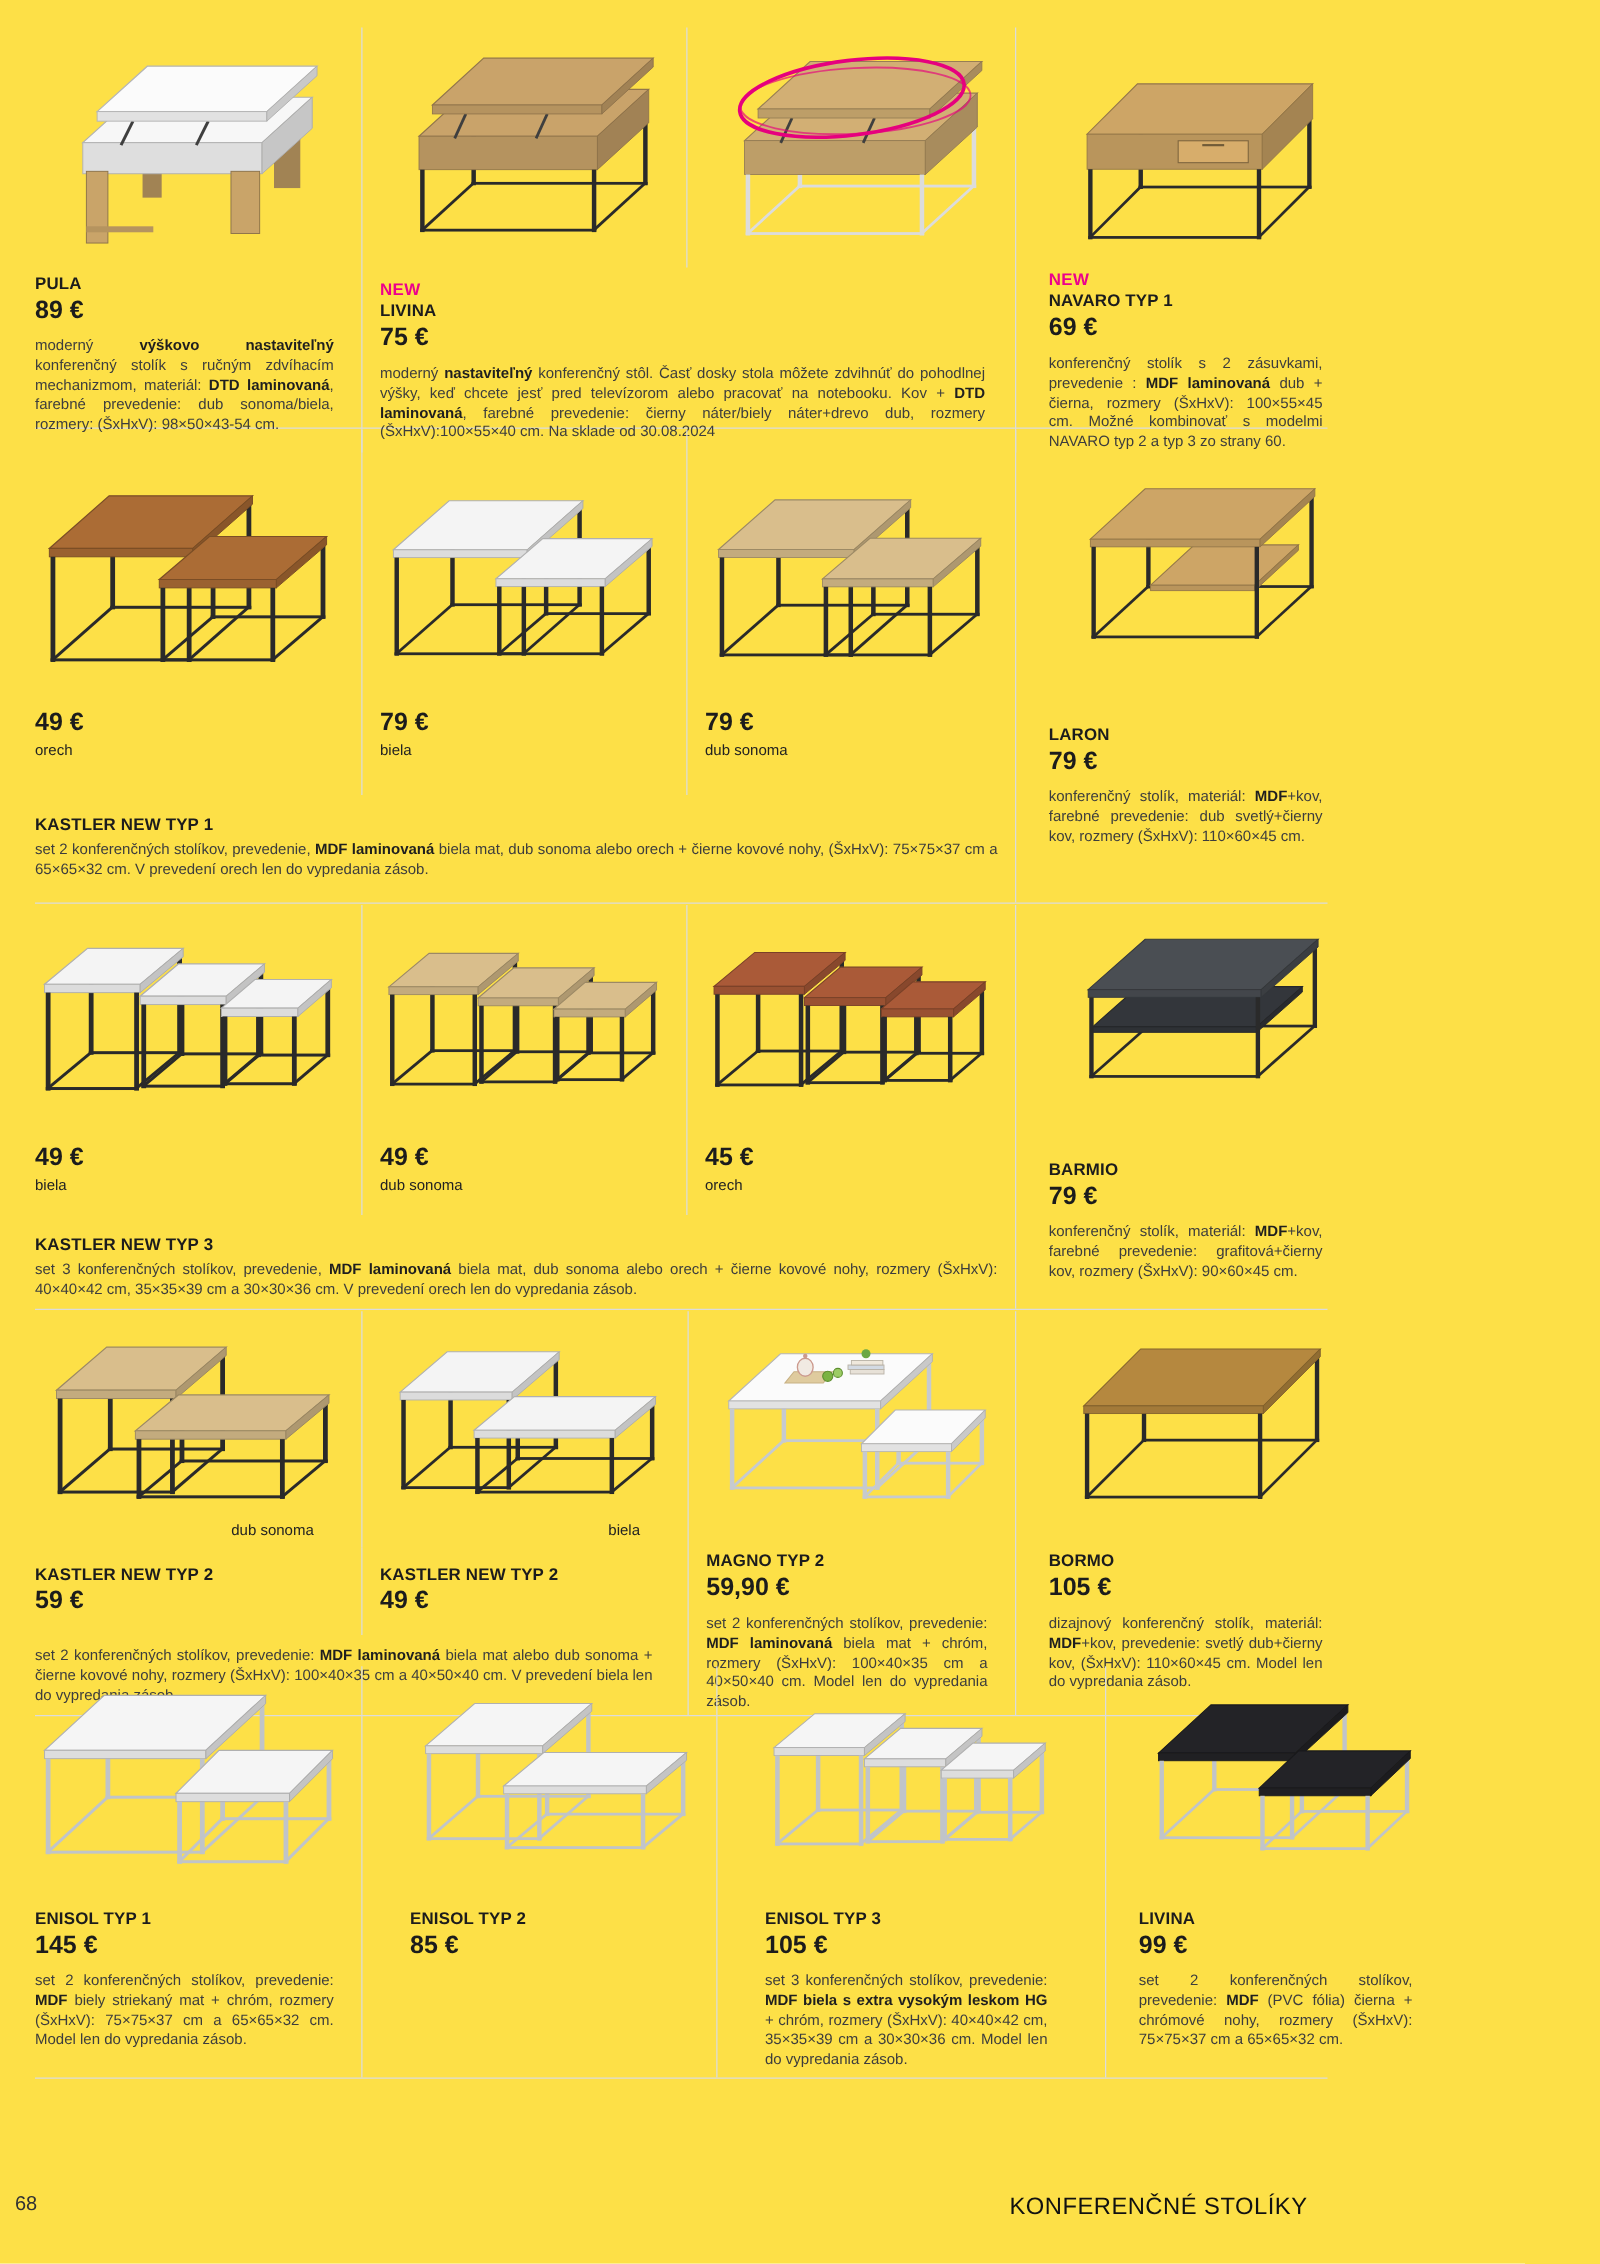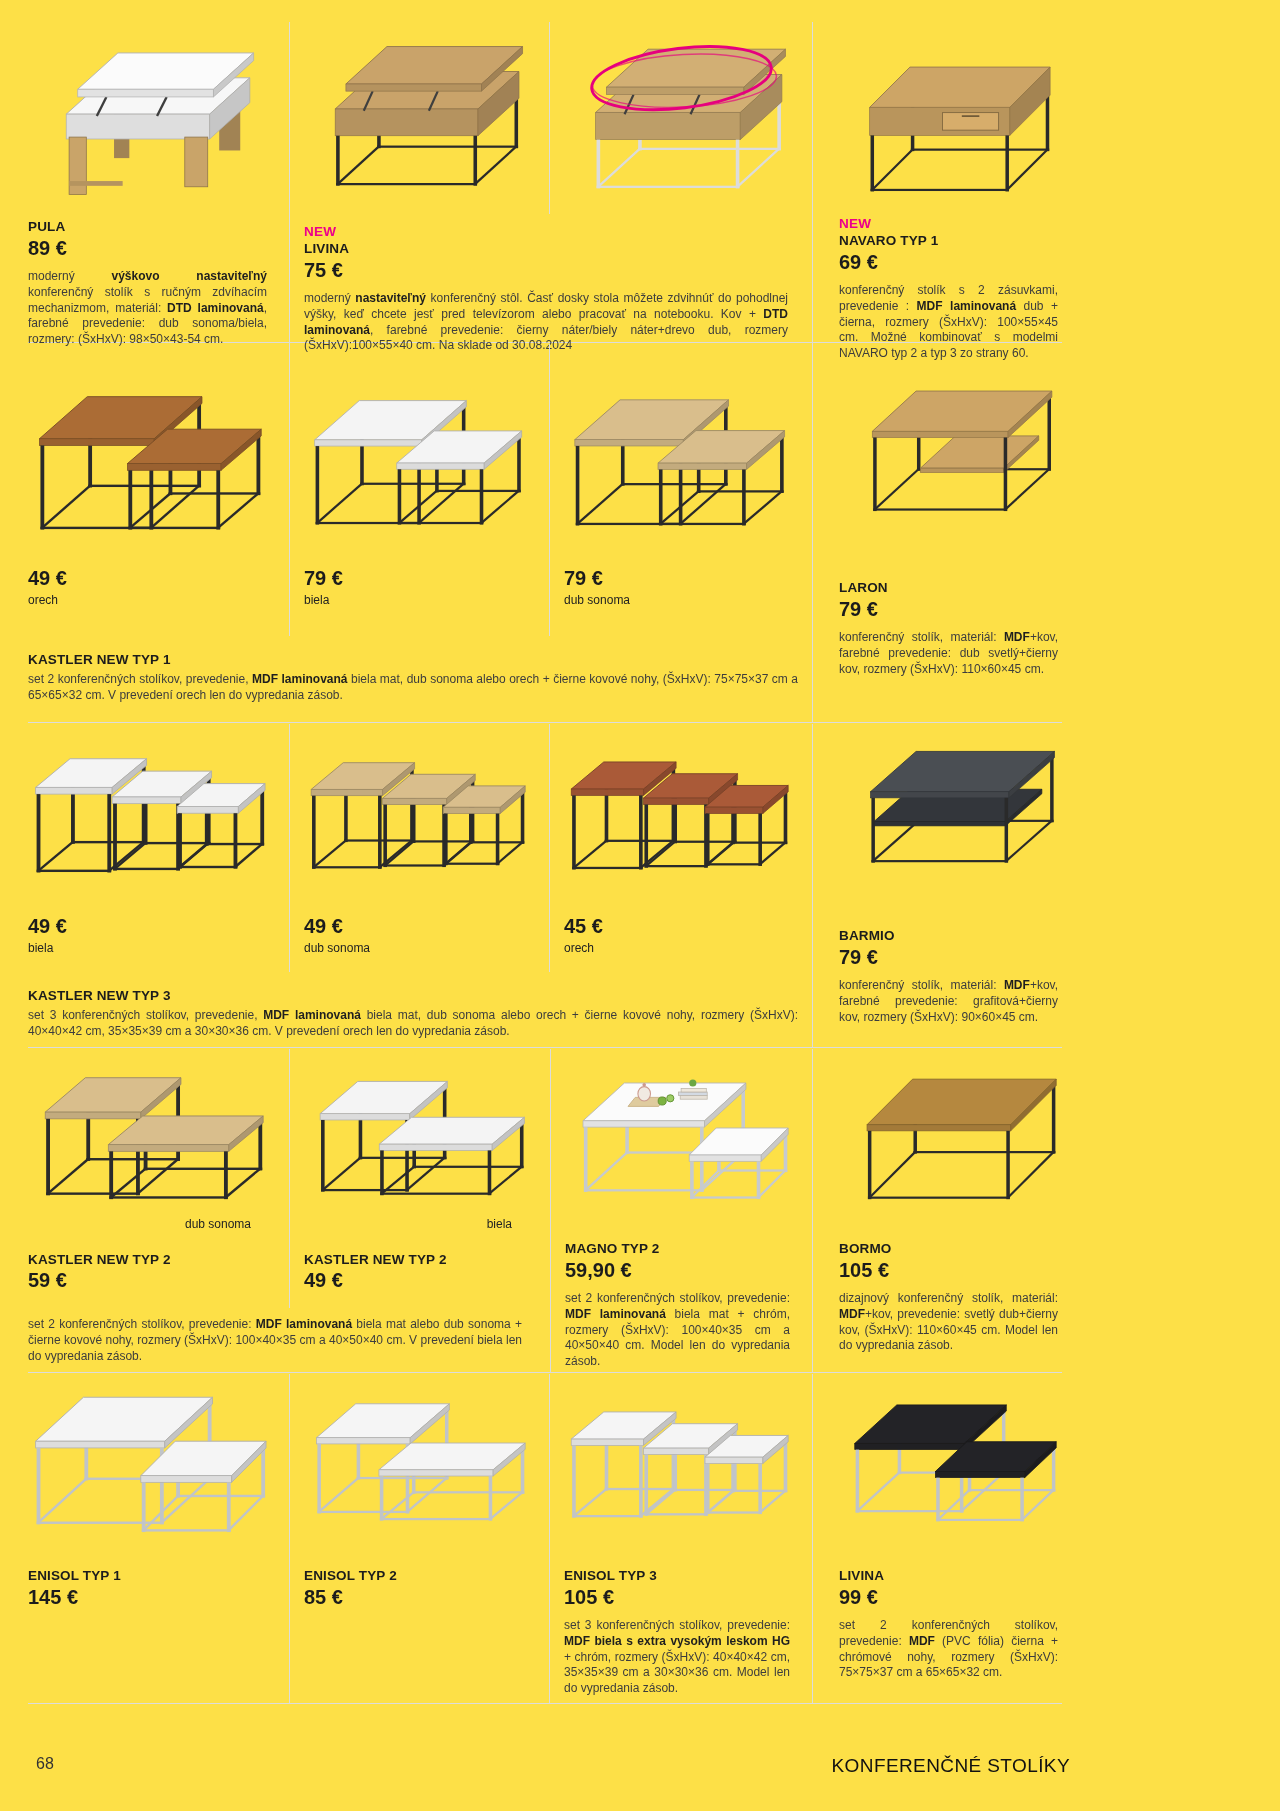--- a/index.html
+++ b/index.html
@@ -4,21 +4,21 @@
 <style>
   html,body{margin:0;padding:0;background:#fff;}
   .page{position:relative;width:1280px;height:1811px;background:#fde047;overflow:hidden;
         font-family:"Liberation Sans","DejaVu Sans",sans-serif;color:#1c1c1c;}
   .row{position:absolute;left:28px;width:1034px;box-sizing:border-box;border-bottom:1px solid #dcdcdc;}
   .grid{display:grid;grid-template-columns:262px 260px 262px 250px;}
   #row1{top:22px;height:321px;grid-template-rows:auto auto;}
   #row2{top:344px;height:379px;grid-template-rows:auto auto;}
   #row3{top:724px;height:324px;grid-template-rows:auto auto;}
   #row4{top:1049px;height:324px;grid-template-rows:auto auto auto;}
-  #row5{top:1374px;height:330px;}
+  #row5{top:1333px;height:330px;gap:24px;}
   .cell{box-sizing:border-box;min-width:0;padding-right:22px;}
   .c2,.c3{padding-left:14px;}
   .c4{padding-left:26px;padding-right:4px;}
   .br{border-right:1px solid #dcdcdc;}
   .bl{border-left:1px solid #dcdcdc;}
   svg.img{display:block;width:100%;}
   .h-r1{height:178px;margin-top:6px;}
   .h-r2{height:198px;margin-top:12px;}
   .h-r3{height:168px;margin-top:10px;}
   .h-r4{height:152px;margin-top:12px;}
@@ -33,21 +33,21 @@
   .finish{font-size:12px;margin-top:3px;margin-bottom:10px;color:#222;}
   .fin-cap{font-size:12px;text-align:right;padding-right:16px;margin-top:4px;color:#222;}
   .span-block{grid-column:1/4;grid-row:2;padding-right:14px;}
   .span-block .pname{margin-top:16px;}
   .span-block .desc{margin-top:5px;}
   .span2{grid-column:1/3;grid-row:3;padding-right:28px;}
   .mt-lg{margin-top:26px;}
   .mt-lg2{margin-top:28px;}
   .t-blk .pname{margin-top:14px;}
   .t-blk .price{margin-top:2px;margin-bottom:8px;}
-  #footer{position:absolute;left:36px;top:1705px;width:1034px;display:flex;
+  #footer{position:absolute;left:12px;top:1705px;width:1034px;display:flex;
           justify-content:space-between;align-items:flex-start;padding-top:50px;}
   .pageno{font-size:16px;color:#333;}
   .section-title{font-size:19px;font-weight:400;letter-spacing:.4px;color:#111;}
 </style>
 </head>
 <body>
 
 <div class="page">
 
   <section id="row1" class="row grid">
@@ -544,20 +544,21 @@
           <line x1="210" y1="149" x2="246" y2="113" stroke="#c0c4c9" stroke-width="2.5"></line>
           <polygon points="118,92 213,92 249,56 154,56" fill="#f5f5f5" stroke="#b0b0b0" stroke-width="1"></polygon>
           <rect x="118" y="92" width="95" height="7" fill="#dddddd" stroke="#b0b0b0" stroke-width="0.8"></rect>
           <polygon points="213,92 249,56 249,63 213,99" fill="#c4c4c4" stroke="#acacac" stroke-width="0.8"></polygon>
           <rect x="119" y="99" width="4" height="52" fill="#c0c4c9"></rect>
           <rect x="208" y="99" width="4" height="52" fill="#c0c4c9"></rect>
           <rect x="119" y="148" width="93" height="2.5" fill="#c0c4c9"></rect>
         </svg>
       <div class="pname" style="margin-top:16px">ENISOL TYP 1</div>
       <div class="price">145 €</div>
+      <div class="desc"><span>set 2 konferenčných stolíkov, prevedenie: </span><span class="b">MDF</span><span> biely striekaný mat + chróm, rozmery (ŠxHxV): 75×75×37 cm a 65×65×32 cm. Model len do vypredania zásob.</span></div>
     </div>
     <div class="cell c2 br">
       <svg class="img h-r5" preserveAspectRatio="xMidYMid meet" viewBox="0 0 250 168">
           <rect x="59" y="19" width="4" height="78" fill="#c0c4c9"></rect>
           <rect x="158" y="19" width="4" height="78" fill="#c0c4c9"></rect>
           <rect x="59" y="94" width="103" height="2.5" fill="#c0c4c9"></rect>
           <line x1="17" y1="133" x2="61" y2="95" stroke="#c0c4c9" stroke-width="2.5"></line>
           <line x1="116" y1="133" x2="160" y2="95" stroke="#c0c4c9" stroke-width="2.5"></line>
           <polygon points="14,50 119,50 163,12 58,12" fill="#f5f5f5" stroke="#b0b0b0" stroke-width="1"></polygon>
           <rect x="14" y="50" width="105" height="7" fill="#dddddd" stroke="#b0b0b0" stroke-width="0.8"></rect>

